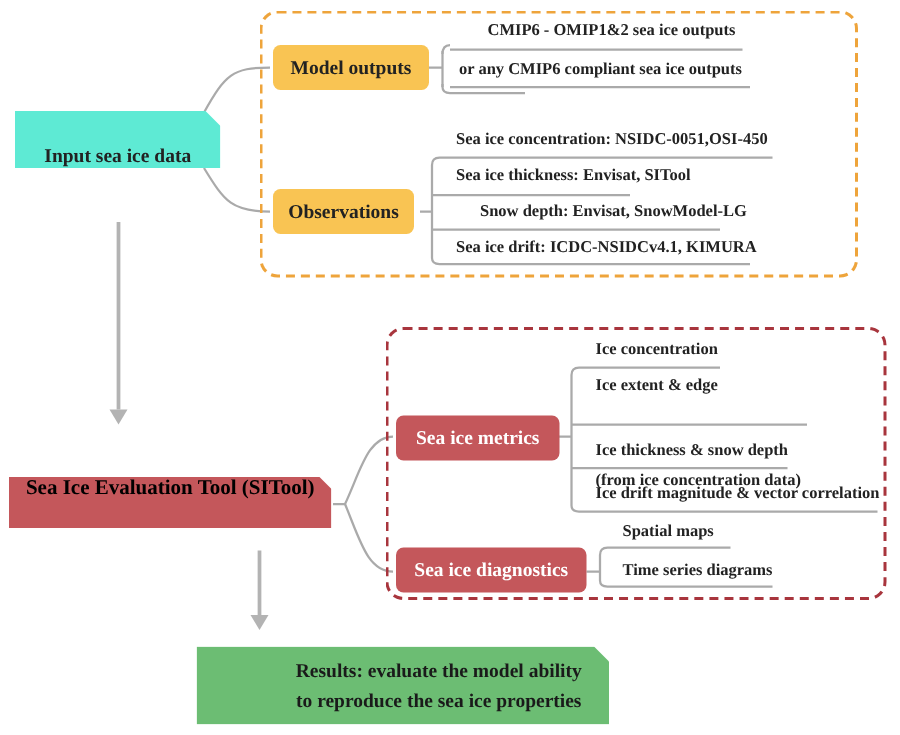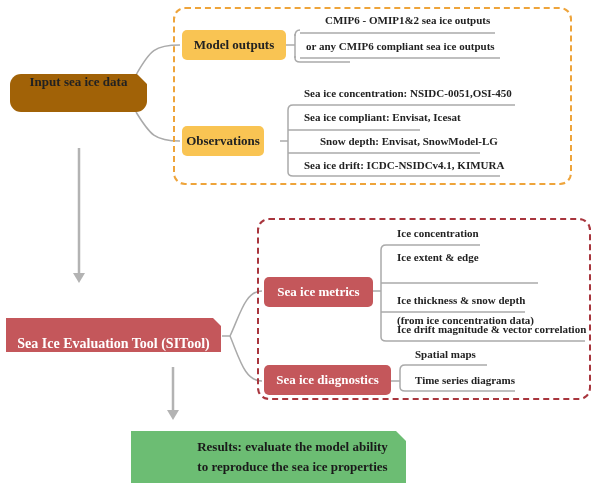--- a/index.html
+++ b/index.html
@@ -3,23 +3,23 @@
 <meta charset="utf-8">
 <style>
   html, body { margin:0; padding:0; background:#ffffff; }
   body { width:600px; height:490px; position:relative; overflow:hidden;
          font-family:"Liberation Serif","DejaVu Serif",serif; font-weight:bold; color:#1a1a1a; }
   .abs { position:absolute; }
   svg.lines { position:absolute; left:0; top:0; }
   .node-y { background:#f9c453; border-radius:5px; display:flex; align-items:center; justify-content:center; font-size:13px; color:#222; }
   .node-r { background:#c4575b; border-radius:5px; display:flex; align-items:center; justify-content:center; font-size:13px; color:#fff; }
   .leaf { font-size:11px; white-space:nowrap; color:#222; }
-  .main-y { background:#a16207; font-size:13px; display:flex; align-items:flex-start; justify-content:center; color:#222;
-            clip-path: polygon(0 0, calc(100% - 10px) 0, 100% 10px, 100% 100%, 0 100%); border-radius: 11px; }
-  .main-r { background:#c4575b; color:#ffffff; font-size:14px; display:flex; align-items:flex-end; justify-content:center;
+  .main-y { background:#5eead4; font-size:13px; display:flex; align-items:flex-end; justify-content:center; color:#222;
+            clip-path: polygon(0 0, calc(100% - 10px) 0, 100% 10px, 100% 100%, 0 100%); }
+  .main-r { background:#c4575b; color:#000000; font-size:14px; display:flex; align-items:flex-start; justify-content:center;
             clip-path: polygon(0 0, calc(100% - 8px) 0, 100% 8px, 100% 100%, 0 100%); }
   .main-g { background:#6cbd73; font-size:13px; display:flex; flex-direction:column; align-items:center; justify-content:center; color:#1a1a1a; line-height:20px;
             clip-path: polygon(0 0, calc(100% - 10px) 0, 100% 10px, 100% 100%, 0 100%); }
   .dash-o { border:2px dashed #eea43b; border-radius:12px; }
   .dash-r { border:2px dashed #a8353d; border-radius:12px; }
 </style>
 </head>
 <body>
 
 <svg class="lines" width="600" height="490">
@@ -64,25 +64,25 @@
 <div class="abs main-y" style="left:10px;top:74px;width:137px;height:38px;">
   <span>Input sea ice data</span>
 </div>
 
 <div class="abs node-y" style="left:182px;top:30px;width:104px;height:30px;font-family:Liberation Serif, serif;">
   <span>Model outputs</span>
 </div>
 <div class="abs leaf" style="left:325px;top:14px;">CMIP6 - OMIP1&amp;2 sea ice outputs</div>
 <div class="abs leaf" style="left:306px;top:40px;">or any CMIP6 compliant sea ice outputs</div>
 
-<div class="abs node-y" style="left:182px;top:126px;width:82px;height:30px;">
+<div class="abs node-y" style="left:182px;top:126px;width:94px;height:30px;">
   <span>Observations</span>
 </div>
 <div class="abs leaf" style="left:304px;top:87px;">Sea ice concentration: NSIDC-0051,OSI-450</div>
-<div class="abs leaf" style="left:304px;top:111px;">Sea ice compliant: Envisat, Icesat</div>
+<div class="abs leaf" style="left:304px;top:111px;">Sea ice thickness: Envisat, SITool</div>
 <div class="abs leaf" style="left:320px;top:135px;">Snow depth: Envisat, SnowModel-LG</div>
 <div class="abs leaf" style="left:304px;top:159px;">Sea ice drift: ICDC-NSIDCv4.1, KIMURA</div>
 
 <div class="abs main-r" style="left:6px;top:318px;width:215px;height:34px;">
   <span>Sea Ice Evaluation Tool (SITool)</span>
 </div>
 
 <div class="abs node-r" style="left:264px;top:277px;width:109px;height:30px;">
   <span>Sea ice metrics</span>
 </div>

